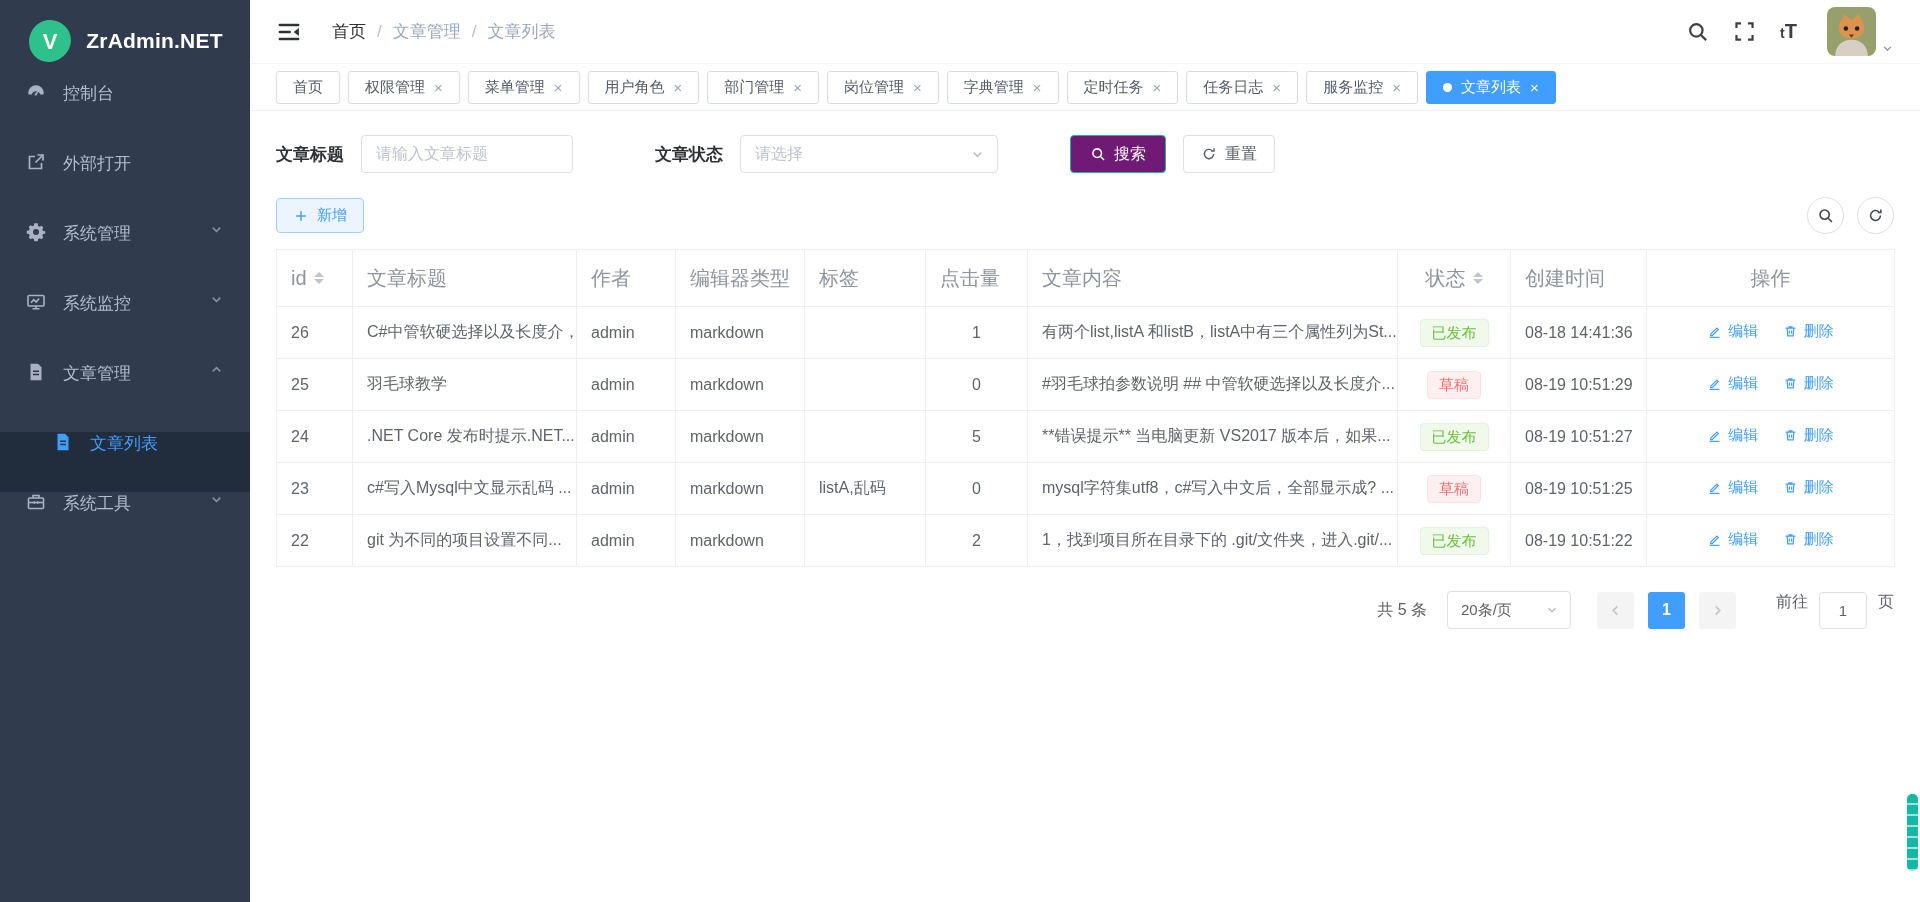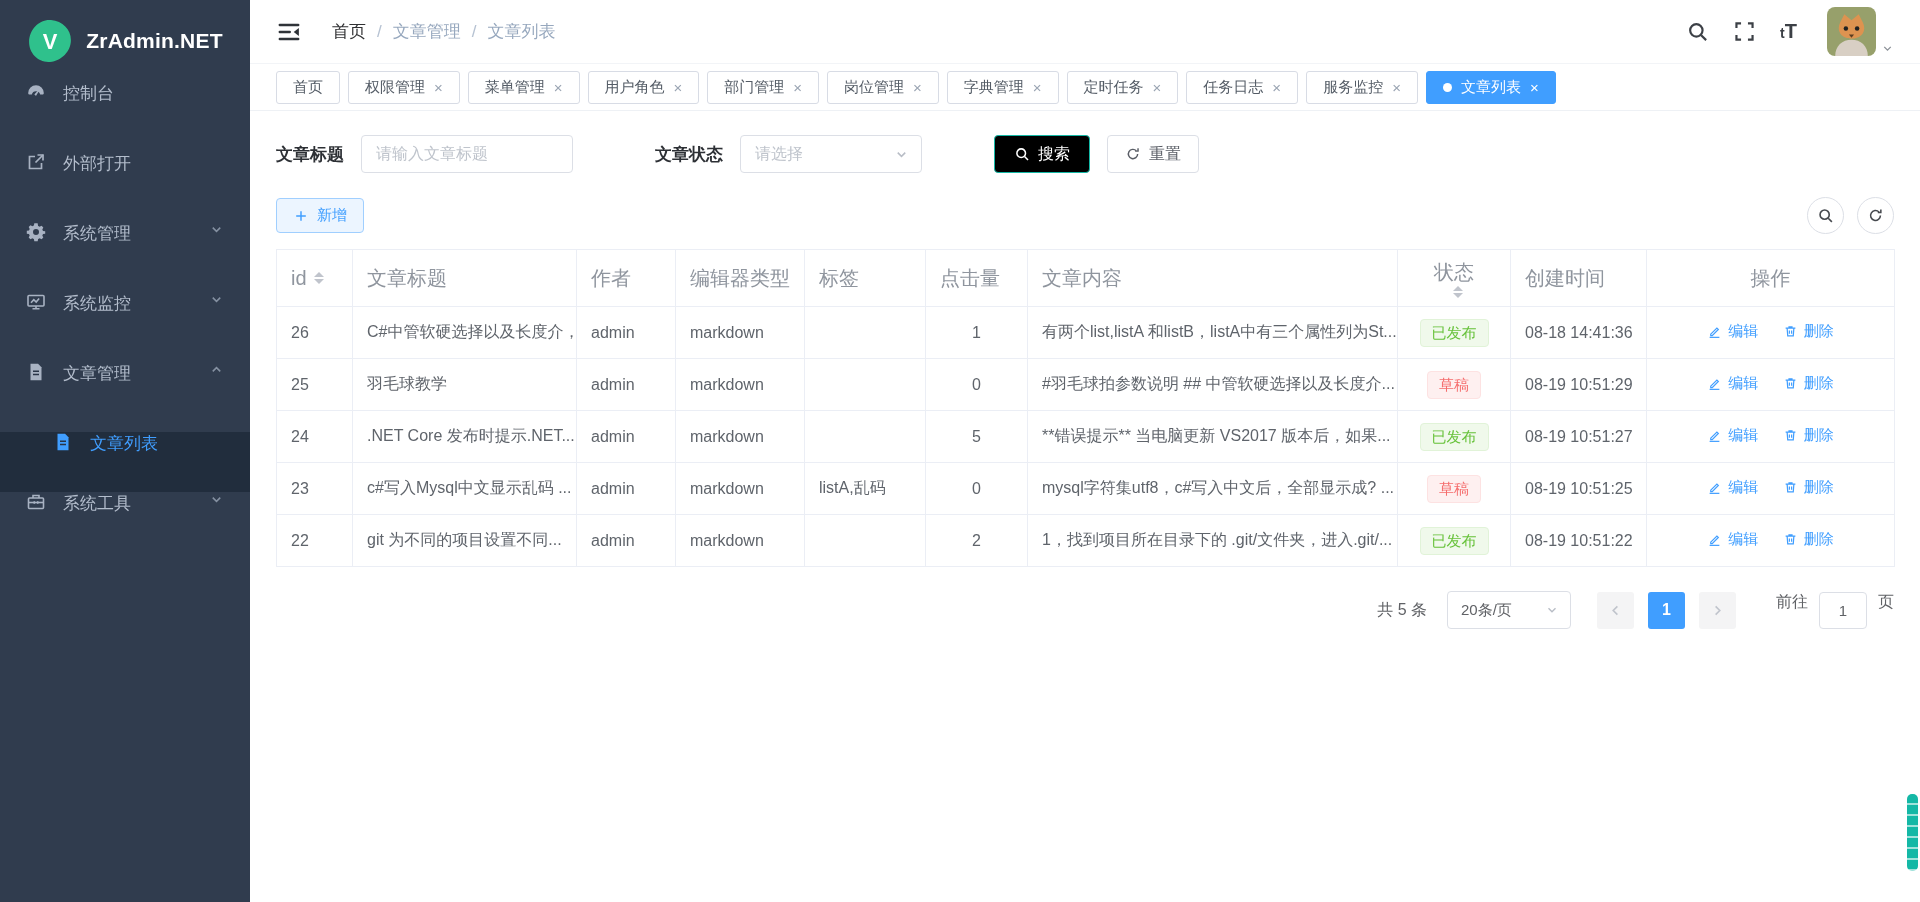--- a/index.html
+++ b/index.html
@@ -55,49 +55,49 @@
   .tab.active .close { color: #fff; }
 
   .content { flex: 1; padding: 24px 26px 0; }
 
   
   .filter-row { display: flex; align-items: center; margin-bottom: 24px; }
   .f-label { font-size: 17px; font-weight: bold; color: #2d3035; margin-right: 17px; white-space: nowrap; }
   .f-label.second { margin-left: 82px; }
   .text-input { width: 212px; height: 38px; border: 1px solid #dcdfe6; border-radius: 4px; padding: 0 14px; font-size: 16px; color: #606266; font-family: inherit; outline: none; }
   .text-input::placeholder { color: #bfc4cc; }
-  .select { width: 182px; height: 38px; border: 1px solid #dcdfe6; border-radius: 4px; padding: 0 12px 0 14px; display: flex; align-items: center; justify-content: space-between; cursor: pointer; }
+  .select { width: 258px; height: 38px; border: 1px solid #dcdfe6; border-radius: 4px; padding: 0 12px 0 14px; display: flex; align-items: center; justify-content: space-between; cursor: pointer; }
   .select .ph { font-size: 16px; color: #bfc4cc; }
   .select .caret { width: 15px; height: 15px; color: #b8bdc6; }
   .select .caret svg { width: 100%; height: 100%; }
   .btn { display: inline-flex; align-items: center; gap: 8px; height: 38px; border-radius: 4px; font-size: 16px; cursor: pointer; font-family: inherit; }
   .btn .bico { width: 16px; height: 16px; }
   .btn .bico svg { width: 100%; height: 100%; }
-  .btn-search { margin-left: 72px; padding: 0 19px; background: #000000; border: 1px solid #14b8a6; color: #fff; }
+  .btn-search { margin-left: 72px; padding: 0 19px; background: #701a75; border: 1px solid #14b8a6; color: #fff; }
   .btn-reset { margin-left: 17px; padding: 0 17px; background: #fff; border: 1px solid #dcdfe6; color: #5a5e66; }
 
   
   .toolbar-row { display: flex; align-items: center; margin-bottom: 15px; }
   .btn-add { height: 35px; padding: 0 16px; background: #ecf5ff; border: 1px solid #a0cfff; color: #409eff; font-size: 15px; }
   .toolbar-right { margin-left: auto; display: flex; gap: 13px; }
   .circle-btn { width: 37px; height: 37px; border-radius: 50%; border: 1px solid #dcdfe6; background: #fff; display: flex; align-items: center; justify-content: center; color: #46494e; cursor: pointer; }
   .circle-btn svg { width: 17px; height: 17px; }
 
   
   table { width: 1618px; border-collapse: collapse; table-layout: fixed; }
   th, td { border: 1px solid #ebeef5; padding: 0 14px; text-align: left; overflow: hidden; white-space: nowrap; }
   th { height: 57px; color: #8f959e; font-weight: 500; font-size: 20px; }
   td { height: 52px; color: #5f646b; font-size: 16px; }
   th .th-inner { display: inline-flex; align-items: center; }
   .sort { display: inline-flex; flex-direction: column; margin-left: 7px; cursor: pointer; }
   .sort i { width: 0; height: 0; border: 5px solid transparent; }
   .sort .s-up { border-bottom-color: #c0c4cc; border-top-width: 0; margin-bottom: 2px; }
   .sort .s-dn { border-top-color: #c0c4cc; border-bottom-width: 0; }
   td.center, th.center { text-align: center; }
-  th.center .th-inner { justify-content: center; flex-direction: column; }
+  th.center .th-inner { justify-content: center; }
   .tag { display: inline-block; padding: 4px 11px; border-radius: 4px; font-size: 15px; line-height: 1.2; }
   .tag.published { color: #67c23a; background: #f0f9eb; border: 1px solid #e1f3d8; }
   .tag.draft { color: #f56c6c; background: #fef0f0; border: 1px solid #fde2e2; }
   .op-link { display: inline-flex; align-items: center; gap: 6px; color: #409eff; font-size: 15px; cursor: pointer; }
   .op-link + .op-link { margin-left: 20px; }
   .op-link .oico { width: 15px; height: 15px; }
   .op-link .oico svg { width: 100%; height: 100%; }
 
   
   .pagination { width: 1618px; display: flex; align-items: center; justify-content: flex-end; margin-top: 24px; font-size: 16px; color: #606266; }

